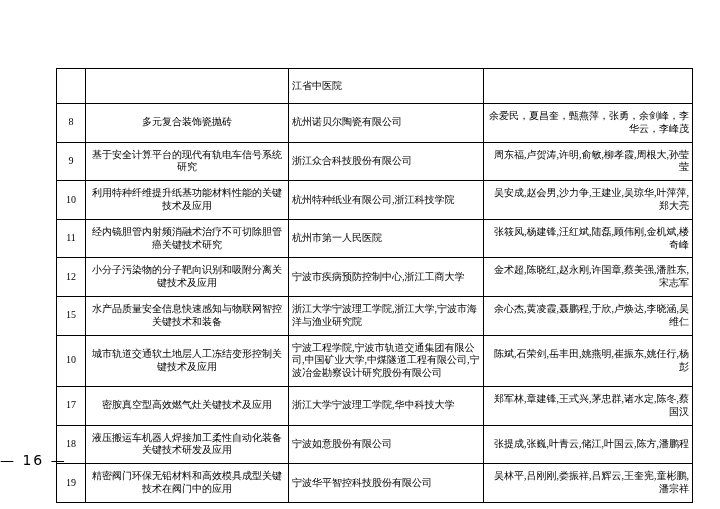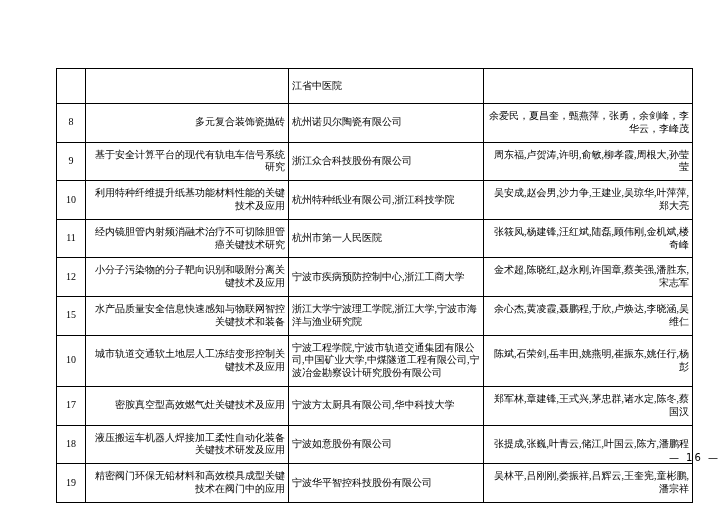--- a/index.html
+++ b/index.html
@@ -40,40 +40,40 @@
     word-break: break-all;
     font-family: Liberation Serif, serif;
   }
   td.c-num {
     width: 22px;
     text-align: center;
     vertical-align: middle;
   }
   td.c-name {
     width: 196px;
-    text-align: right;
+    text-align: center;
   }
   td.c-org {
     width: 188px;
     text-align: left;
   }
   td.c-people {
     width: 202px;
     text-align: right;
   }
   .blank-cell {
     height: 22px;
   }
   .footer {
     position: absolute;
     left: 0;
     top: 452px;
     width: 720px;
-    text-align: right;
-    font-size: 10px;
+    text-align: left;
+    font-size: 14px;
     letter-spacing: 2px;
     font-family: "DejaVu Sans", "Liberation Sans", sans-serif;
   }
 </style>
 </head>
 <body>
 
 <div class="page">
 
   <table class="doc-table">
@@ -122,21 +122,21 @@
       </tr>
       <tr>
         <td class="c-num">10</td>
         <td class="c-name">城市轨道交通软土地层人工冻结变形控制关键技术及应用</td>
         <td class="c-org">宁波工程学院,宁波市轨道交通集团有限公司,中国矿业大学,中煤隧道工程有限公司,宁波冶金勘察设计研究股份有限公司</td>
         <td class="c-people">陈斌,石荣剑,岳丰田,姚燕明,崔振东,姚任行,杨彭</td>
       </tr>
       <tr>
         <td class="c-num">17</td>
         <td class="c-name">密胺真空型高效燃气灶关键技术及应用</td>
-        <td class="c-org">宁波方太厨具有限公司,华中科技大学</td>
+        <td class="c-org">浙江大学宁波理工学院,华中科技大学</td>
         <td class="c-people">郑军林,章建锋,王式兴,茅忠群,诸水定,陈冬,蔡国汉</td>
       </tr>
       <tr>
         <td class="c-num">18</td>
         <td class="c-name">液压搬运车机器人焊接加工柔性自动化装备关键技术研发及应用</td>
         <td class="c-org">宁波如意股份有限公司</td>
         <td class="c-people">张提成,张巍,叶青云,储江,叶国云,陈方,潘鹏程</td>
       </tr>
       <tr>
         <td class="c-num">19</td>

